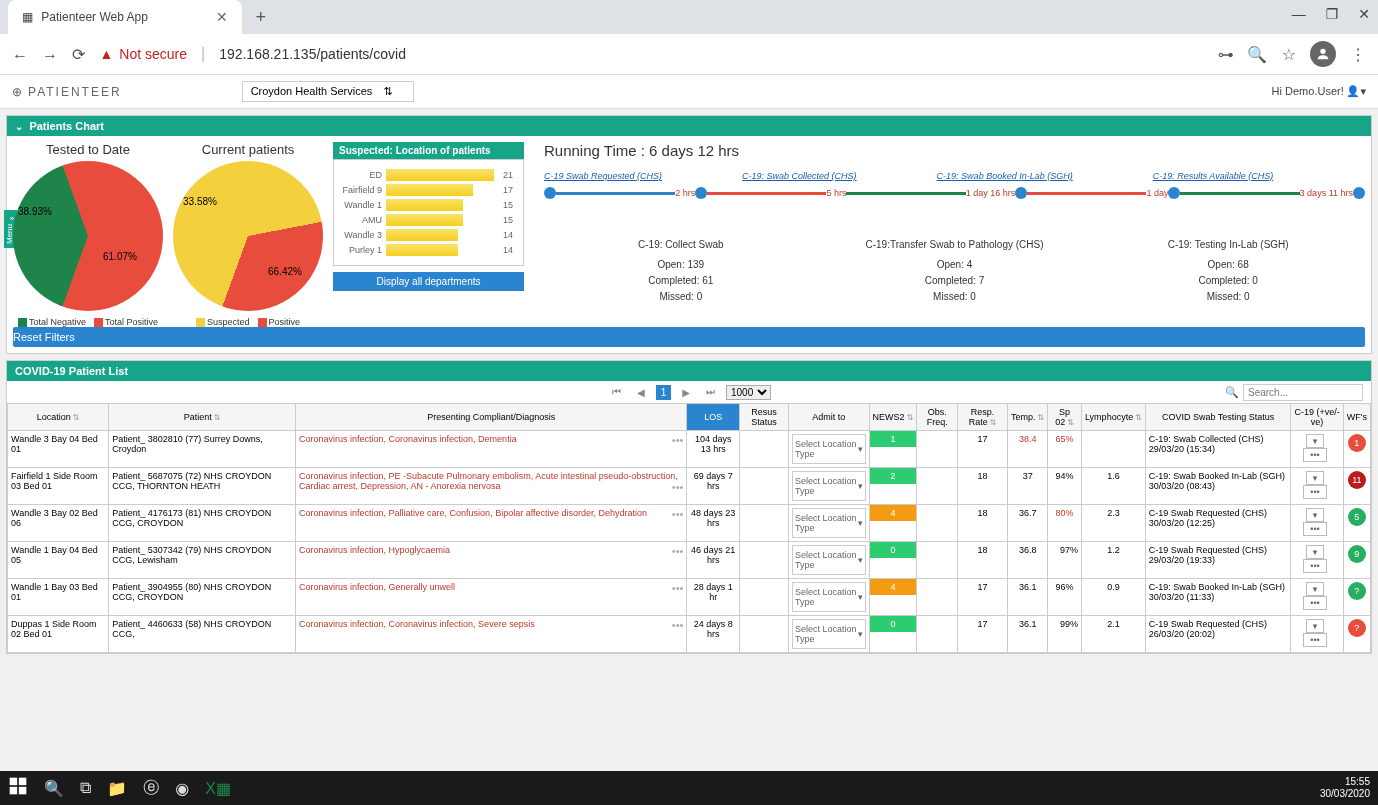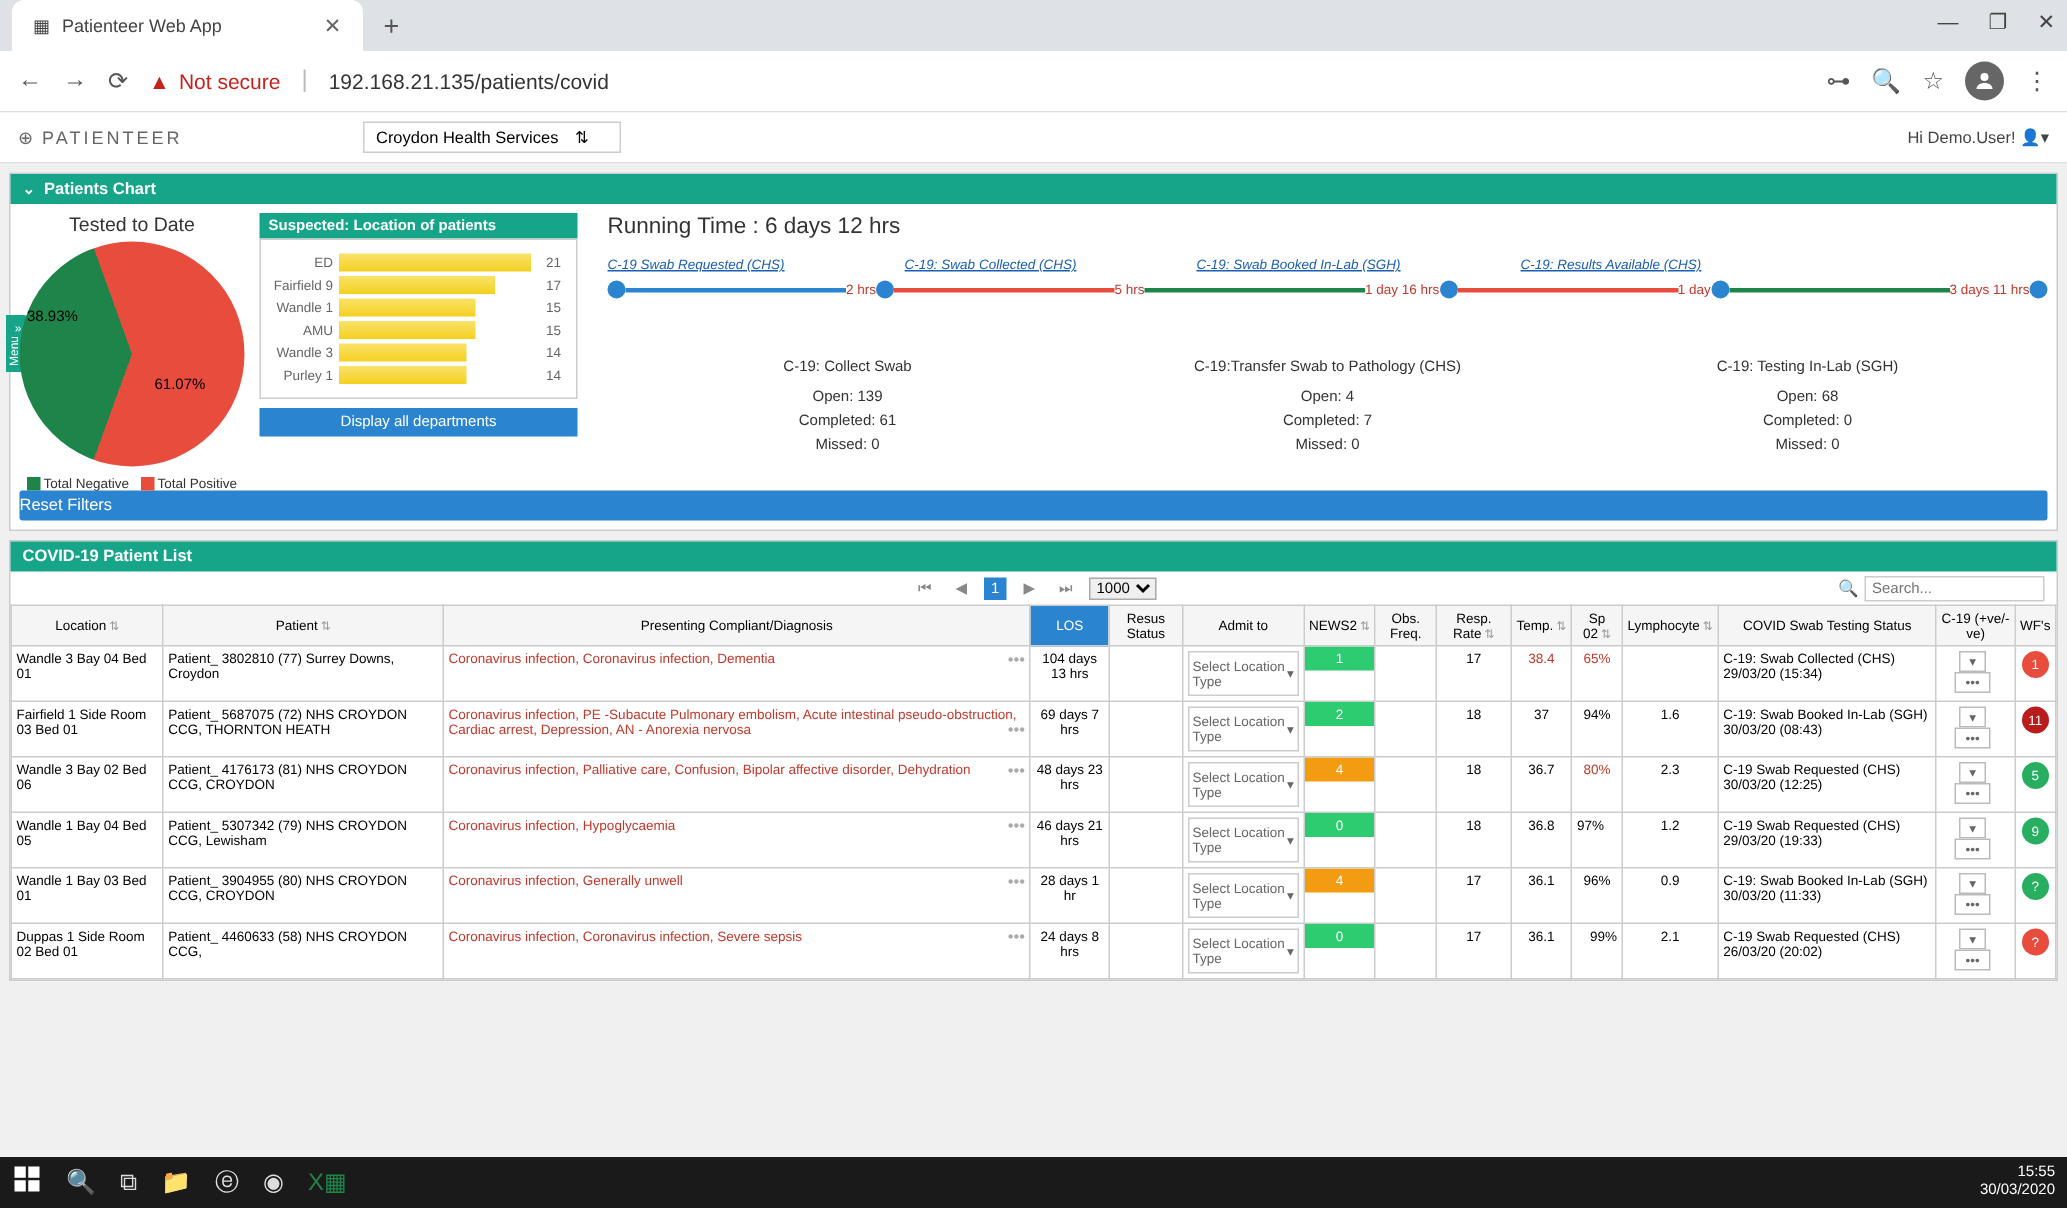--- a/index.html
+++ b/index.html
@@ -37,21 +37,21 @@
   
   .charts-row { display: flex; gap: 10px; align-items: flex-start; }
   .pie-block { text-align: center; }
   .pie-title { font-size: 13px; color: #333; margin-bottom: 4px; }
   .pie-wrap { position: relative; width: 150px; height: 150px; margin: 0 auto; }
   .pie { width: 150px; height: 150px; border-radius: 50%; }
   .pie-label { position: absolute; font-size: 10px; color: #000; }
   .legend { font-size: 9px; color: #333; margin-top: 6px; display:flex; gap:8px; justify-content:center;}
   .legend span.sw { display:inline-block; width:9px; height:9px; margin-right:2px; vertical-align:middle;}
 
-  .bar-block { width: 212px; }
+  .bar-block { width: 191px; }
   .bar-header { background: #17a589; color: #fff; font-size: 10px; font-weight:bold; padding: 3px 6px; }
   .bar-body { border: 1px solid #ccc; padding: 6px 4px; }
   .bar-row { display: flex; align-items: center; margin: 3px 0; font-size: 9px; }
   .bar-cat { width: 48px; text-align: right; color: #666; padding-right:4px;}
   .bar-track { flex: 1; position: relative; }
   .bar { height: 12px; background: linear-gradient(#f9e26a,#f5d020); }
   .bar-val { margin-left: 4px; width: 16px; color:#666;}
   .display-all-btn { width: 100%; background: #2b84d0; color: #fff; font-size: 10px; padding: 4px 0; border:none; margin-top:6px;}
 
   .timeline-block { flex: 1; padding-left: 10px; }
@@ -176,20 +176,32 @@
             <div class="pie" id="pie1" style="background: conic-gradient(from 200deg, rgb(30, 132, 73) 0%, rgb(30, 132, 73) 38.93%, rgb(231, 76, 60) 38.93%, rgb(231, 76, 60) 100%);"></div>
             <div class="pie-label" style="top:45px; left:5px;">38.93%</div>
             <div class="pie-label" style="top:90px; left:90px;">61.07%</div>
           </div>
           <div class="legend" id="legend1">
               <span><span class="sw" style="background:#1e8449"></span>Total Negative</span>
               <span><span class="sw" style="background:#e74c3c"></span>Total Positive</span>
             </div>
         </div>
 
+        <div class="pie-block">
+          <div class="pie-title">Current patients</div>
+          <div class="pie-wrap">
+            <div class="pie" id="pie2" style="background: conic-gradient(from 200deg, rgb(244, 208, 63) 0%, rgb(244, 208, 63) 66.42%, rgb(231, 76, 60) 66.42%, rgb(231, 76, 60) 100%);"></div>
+            <div class="pie-label" style="top:35px; left:10px;">33.58%</div>
+            <div class="pie-label" style="top:105px; left:95px;">66.42%</div>
+          </div>
+          <div class="legend" id="legend2">
+              <span><span class="sw" style="background:#f4d03f"></span>Suspected</span>
+              <span><span class="sw" style="background:#e74c3c"></span>Positive</span>
+            </div>
+        </div>
 
         <div class="bar-block">
           <div class="bar-header">Suspected: Location of patients</div>
           <div class="bar-body" id="bar-body">
               <div class="bar-row">
                 <div class="bar-cat">ED</div>
     <div class="bar-track">
                   <div class="bar" style="width:95.45454545454545%"></div>
                 </div>
     <div class="bar-val">21</div>
@@ -424,21 +436,21 @@
         <span>Select Location Type</span>
                 <span>▾</span>
       </div>
     </td>
     <td class="news2-cell">
               <div style="background:#2ecc71">0</div>
             </td>
     <td></td>
     <td style="text-align:center;">18</td>
     <td style="text-align:center;">36.8</td>
-    <td style="text-align:left;margin-left:10px;">97%</td>
+    <td style="text-align:right;margin-left:10px;">97%</td>
     <td style="text-align:center;">1.2</td>
     <td>C-19 Swab Requested (CHS) 29/03/20 (19:33)</td>
     <td style="text-align:center;">
       <span class="c19-btn">▾</span>
       <span class="c19-btn">•••</span>
     </td>
     <td style="text-align:center;">
       <span class="wf-badge" style="background:#27ae60">9</span>
     </td>
           </tr>

